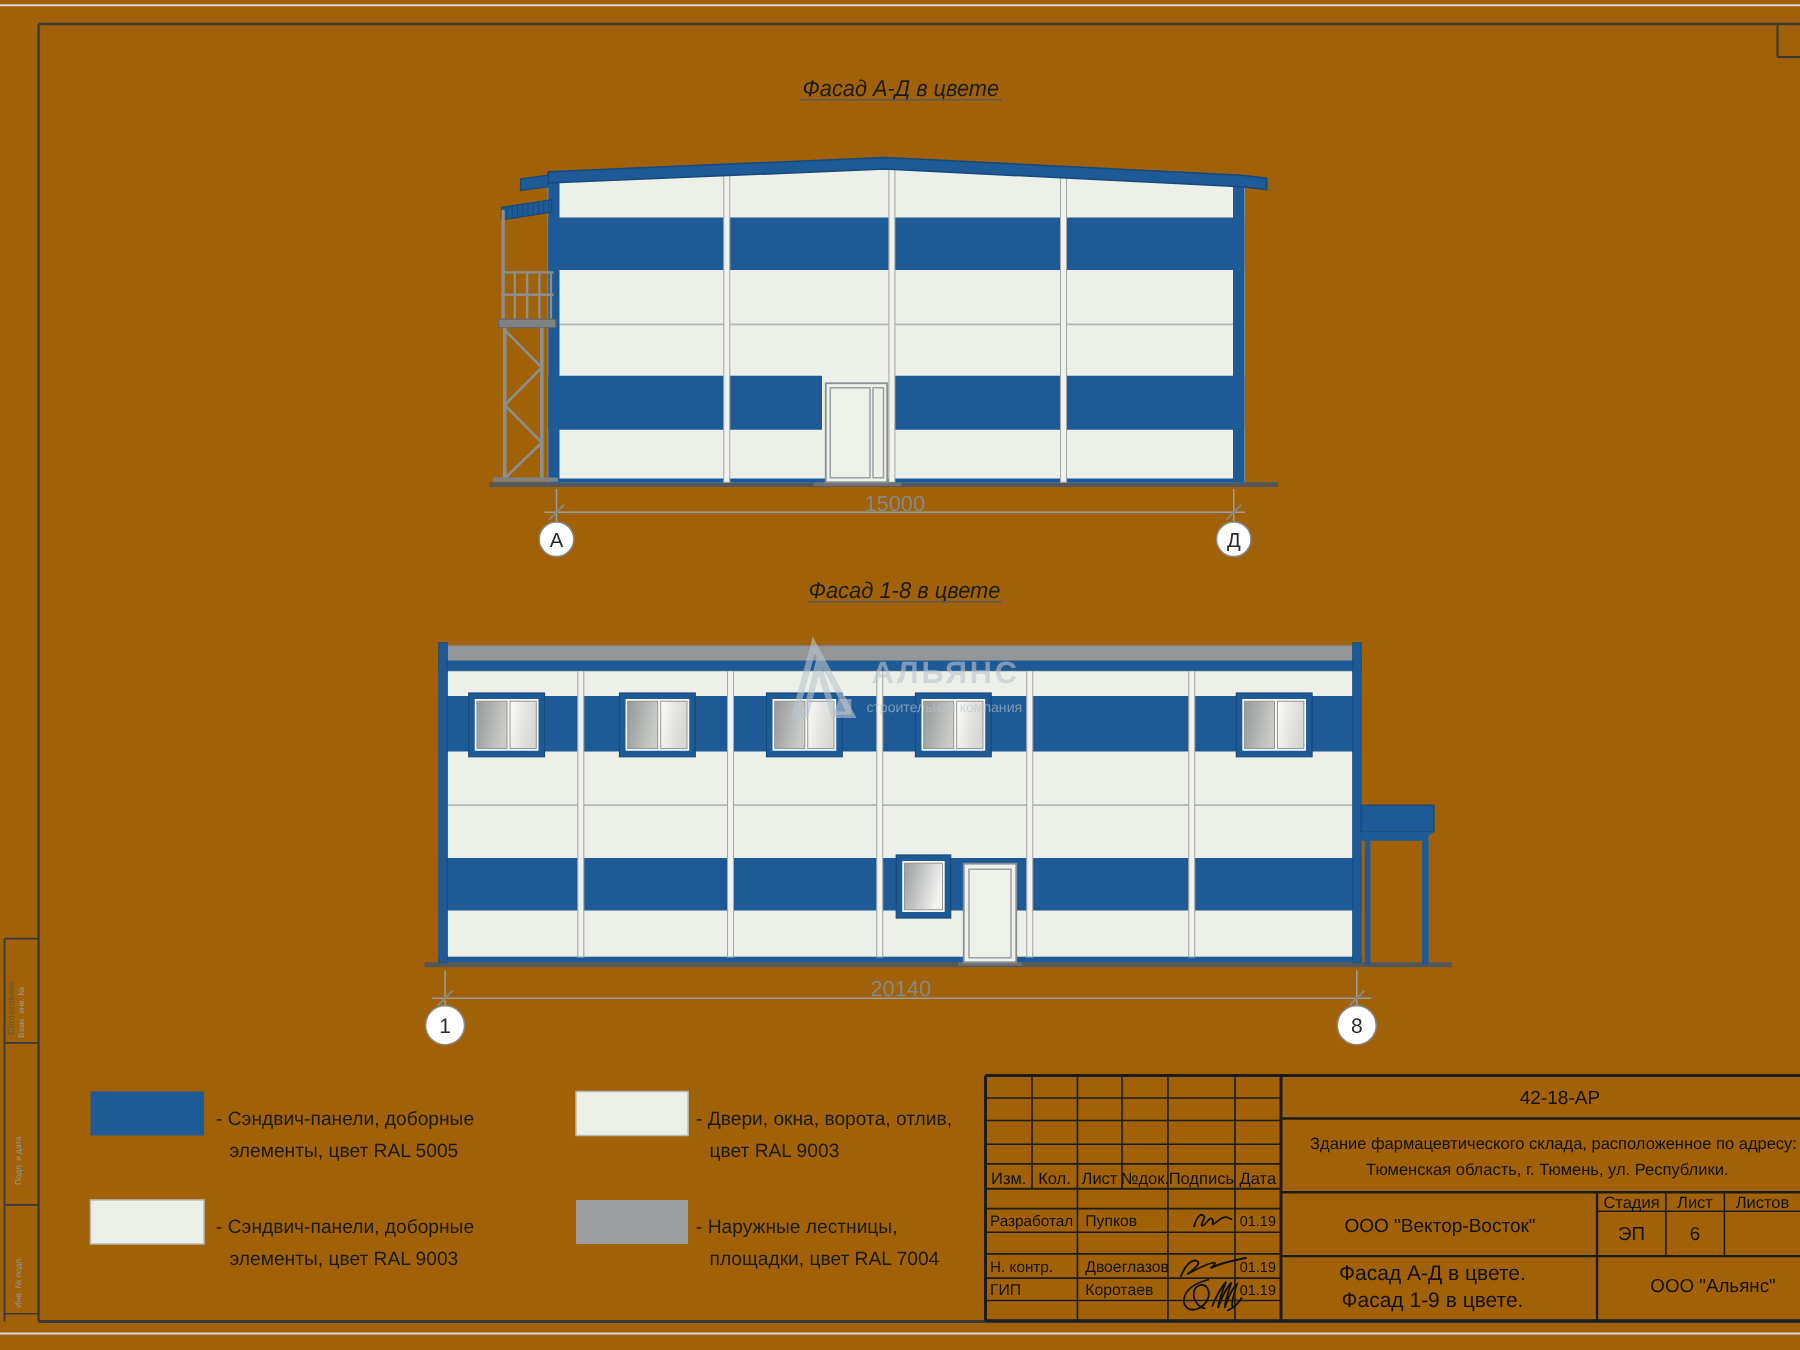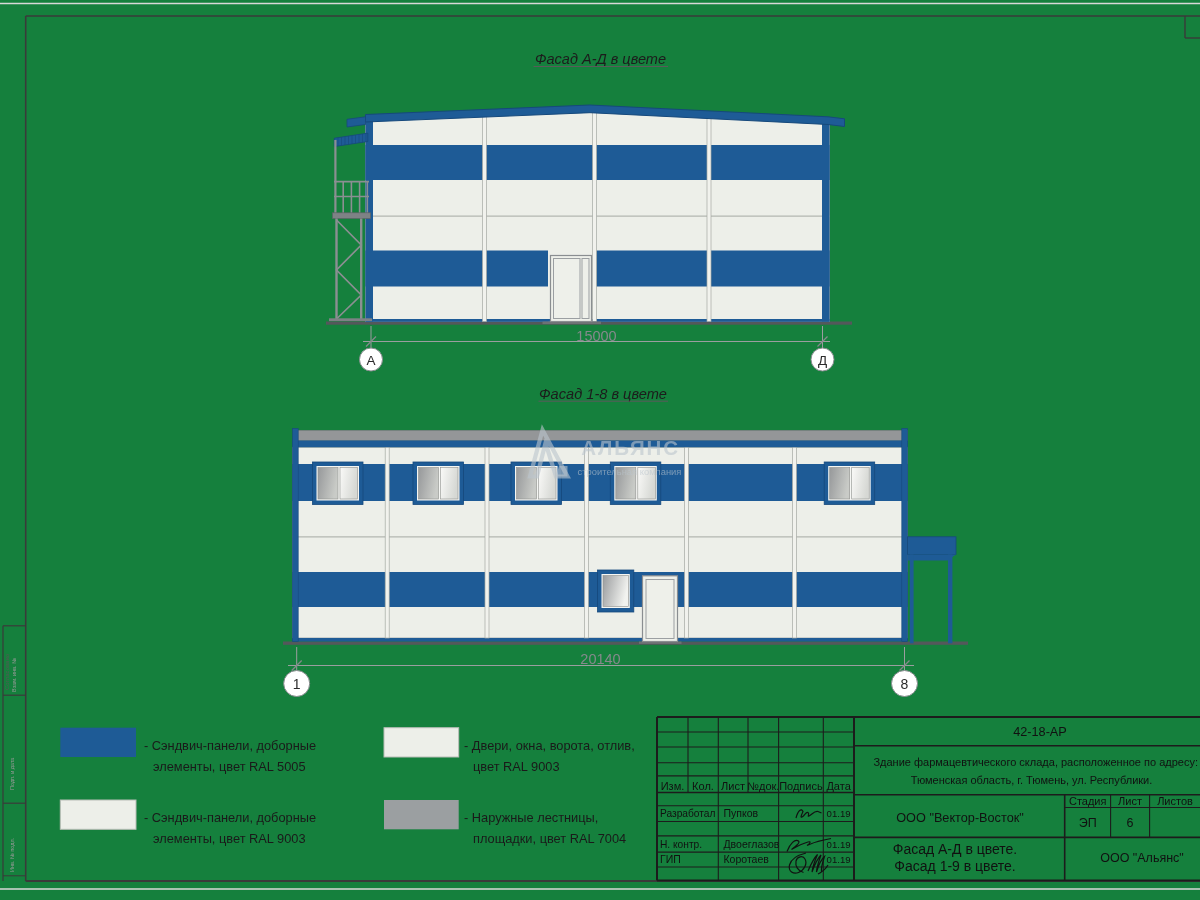--- a/index.html
+++ b/index.html
@@ -1,16 +1,16 @@
 <!DOCTYPE html>
 <html><head>
 <meta charset="utf-8">
 <style>
 html,body{margin:0;padding:0;background:#fff;}
-#sheet{position:relative;width:1200px;height:900px;background:#15803d;font-family:"Liberation Sans",sans-serif;overflow:hidden;}
+#sheet{position:relative;width:1200px;height:900px;background:#a16207;font-family:"Liberation Sans",sans-serif;overflow:hidden;}
 svg{position:absolute;left:0;top:0;}
 text{font-family:"Liberation Sans",sans-serif;}
 </style>
 </head>
 <body>
 <div id="sheet">
 <svg width="1200" height="900" viewBox="0 0 1200 900">
 
 <line x1="0" y1="3.5" x2="1200" y2="3.5" stroke="#d8d8d8" stroke-width="1.4"></line>
 

